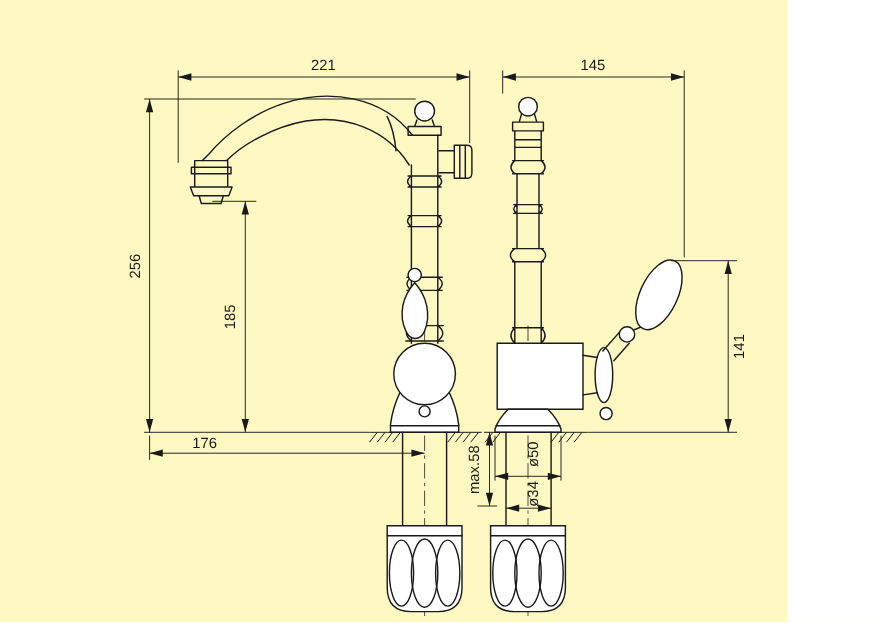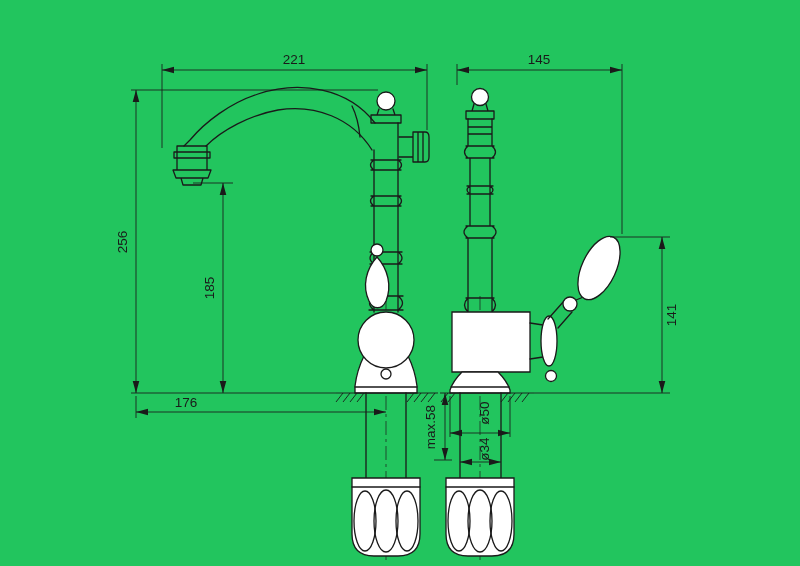--- a/index.html
+++ b/index.html
@@ -1,16 +1,16 @@
 <!DOCTYPE html>
 <html><head>
 <meta charset="utf-8">
 <style>
   html,body{margin:0;padding:0;background:#ffffff;}
-  #stage{width:800px;height:566px;background:#22c55e;position:relative;overflow:hidden;}
+  #stage{width:716px;height:566px;background:#fef9c3;position:relative;overflow:hidden;}
   svg{display:block;}
   .obj{fill:none;stroke:#1a1a1a;stroke-width:1.3;stroke-linecap:round;stroke-linejoin:round;}
   .objf{fill:#ffffff;stroke:#1a1a1a;stroke-width:1.3;}
   .thin{fill:none;stroke:#1a1a1a;stroke-width:0.9;}
   .ext{fill:none;stroke:#1a1a1a;stroke-width:0.85;}
   .dim{fill:none;stroke:#1a1a1a;stroke-width:0.85;}
   .cl{fill:none;stroke:#1a1a1a;stroke-width:0.7;stroke-dasharray:14 4 3 4;}
   .arrow{fill:#1a1a1a;stroke:none;}
   .dimtext{font-family:"Liberation Sans",sans-serif;font-size:13.5px;fill:#1a1a1a;}
 </style>

